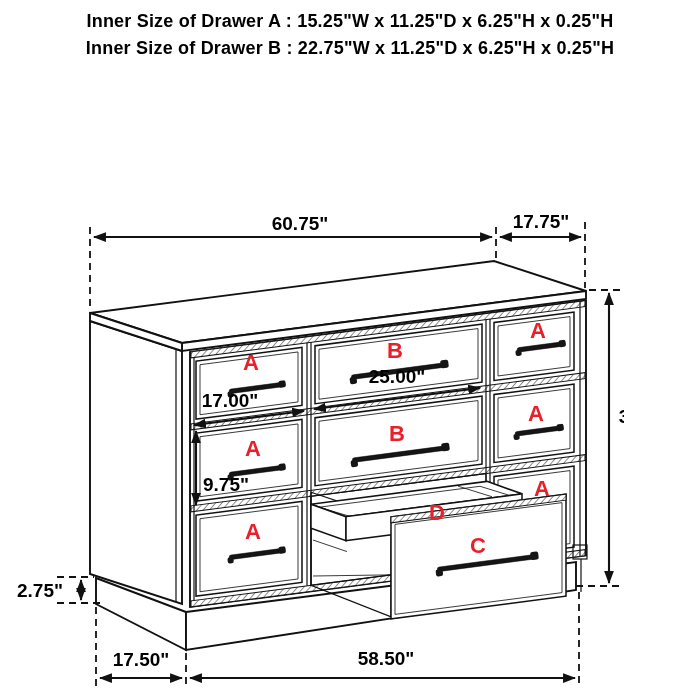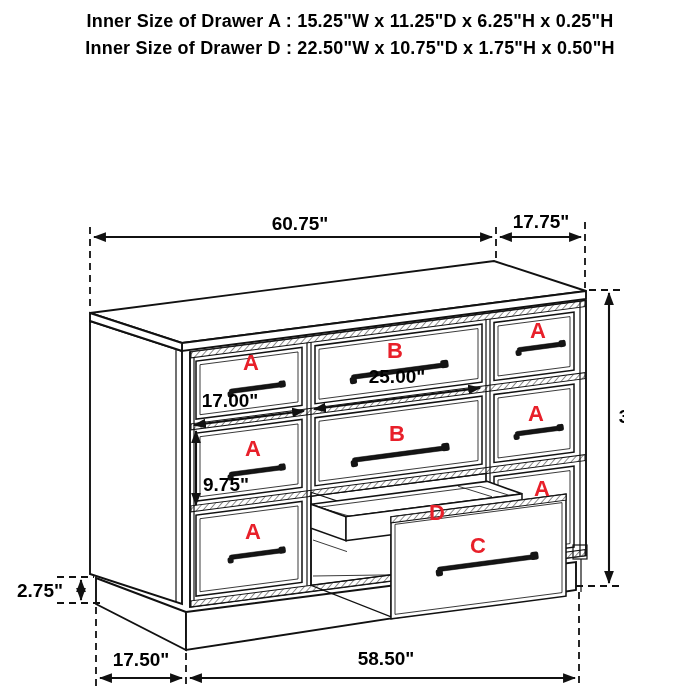--- a/index.html
+++ b/index.html
@@ -19,21 +19,21 @@
   .dletter{font-family:"Liberation Sans",sans-serif;font-weight:bold;font-size:22px;}
   .handle-bar{fill:#151515;stroke:#000;stroke-width:0.5;}
 </style>
 </head>
 <body>
 
 <div id="stage">
 
   <div id="spec-header">
     <div>Inner Size of Drawer A : 15.25"W x 11.25"D x 6.25"H x 0.25"H</div>
-    <div>Inner Size of Drawer D : 22.50"W x 10.75"D x 1.75"H x 0.50"H</div>
+    <div>Inner Size of Drawer B : 22.75"W x 11.25"D x 6.25"H x 0.25"H</div>
   </div>
 
   <svg id="diagram-svg" width="700" height="700" viewBox="0 0 700 700">
     <defs>
       <marker id="ah" viewBox="0 0 12 9" refX="11" refY="4.5" markerWidth="13" markerHeight="10" orient="auto-start-reverse" markerUnits="userSpaceOnUse">
         <path d="M0,0 L12,4.5 L0,9 z" fill="#111"></path>
       </marker>
       <pattern id="hatch" width="5" height="5" patternUnits="userSpaceOnUse" patternTransform="rotate(45)">
         <rect width="5" height="5" fill="#ffffff"></rect>
         <line x1="0" y1="0" x2="0" y2="5" stroke="#555" stroke-width="1.4"></line>

